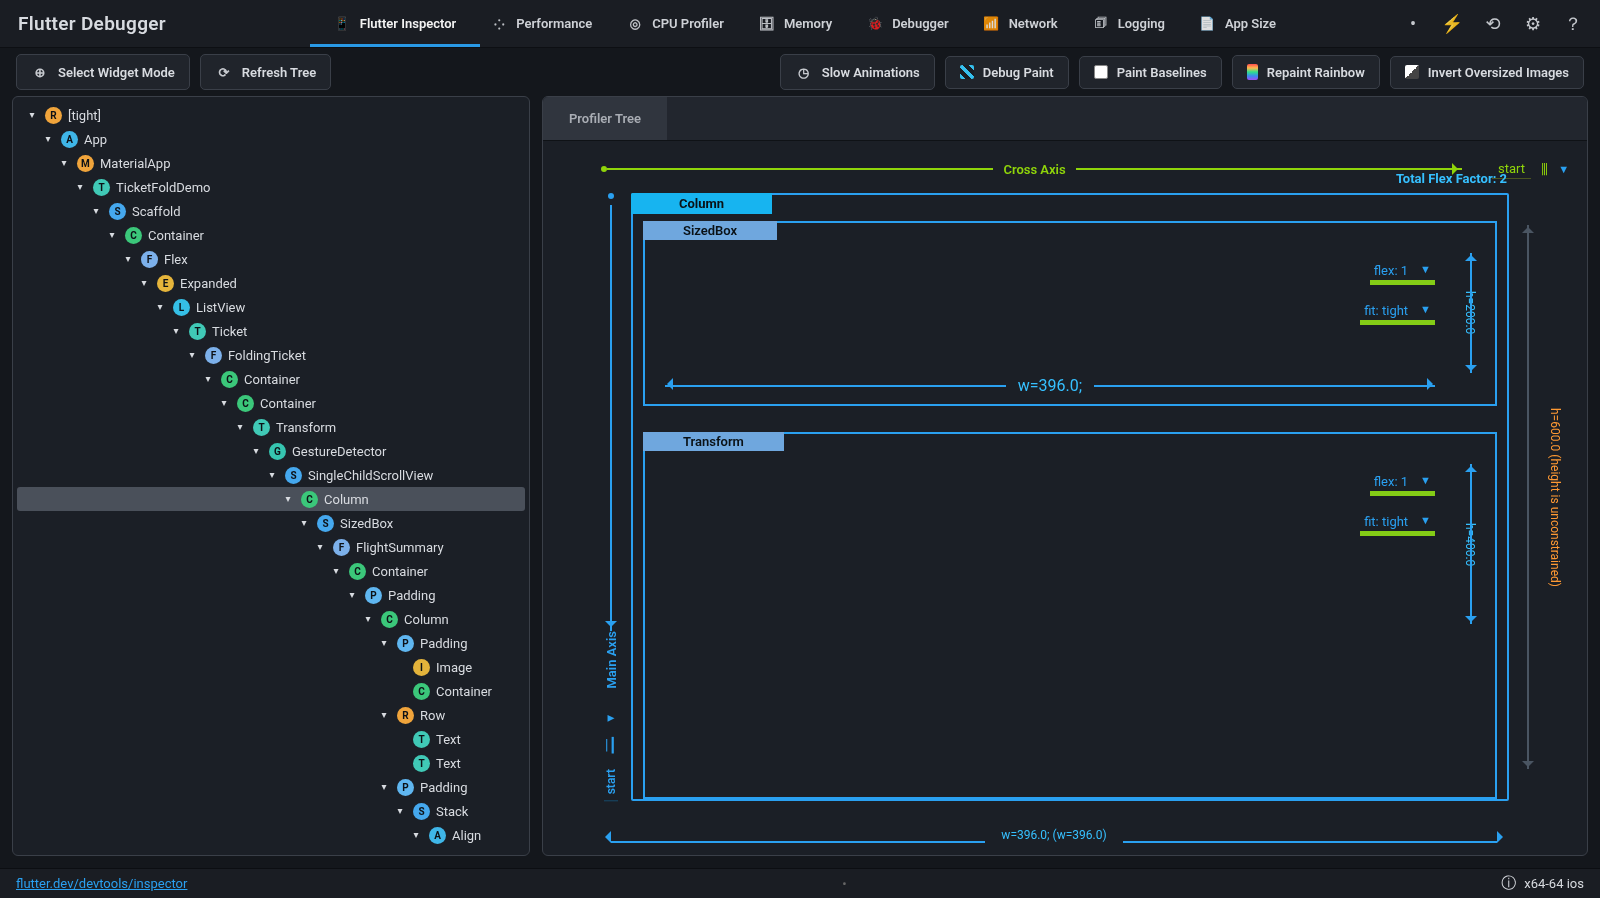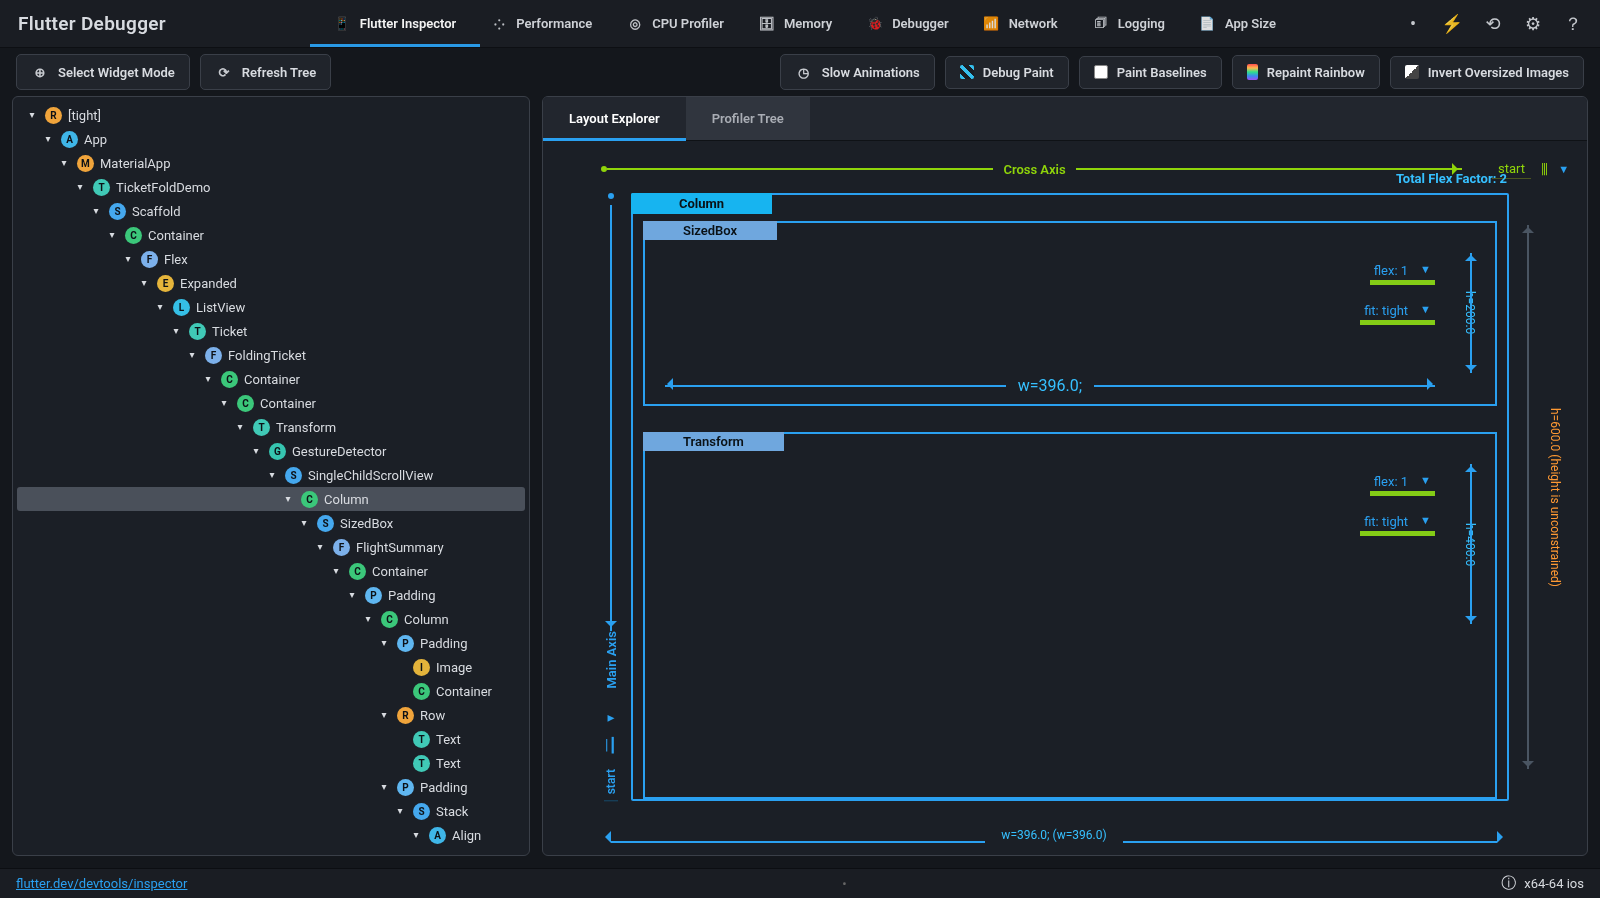--- a/index.html
+++ b/index.html
@@ -358,21 +358,20 @@
         <div class="tree-row" style="padding-left: 392px;">
           <span class="caret exp"></span>
           <span class="badge b-A">A</span>
           <span class="tree-label">Align</span>
         </div>
       </div>
   </div>
 
   <div class="right-panel">
     <div class="rtabs">
-      <div class="rtab active">Layout Explorer</div>
       <div class="rtab">Profiler Tree</div>
     </div>
     <div class="layout-area">
 
       <div class="cross-axis-row">
         <span class="green-dot"></span>
         <span class="axis-line"></span>
         <span class="cross-label">Cross Axis</span>
         <span class="axis-line arrow"></span>
         <div class="cross-ctrl">

